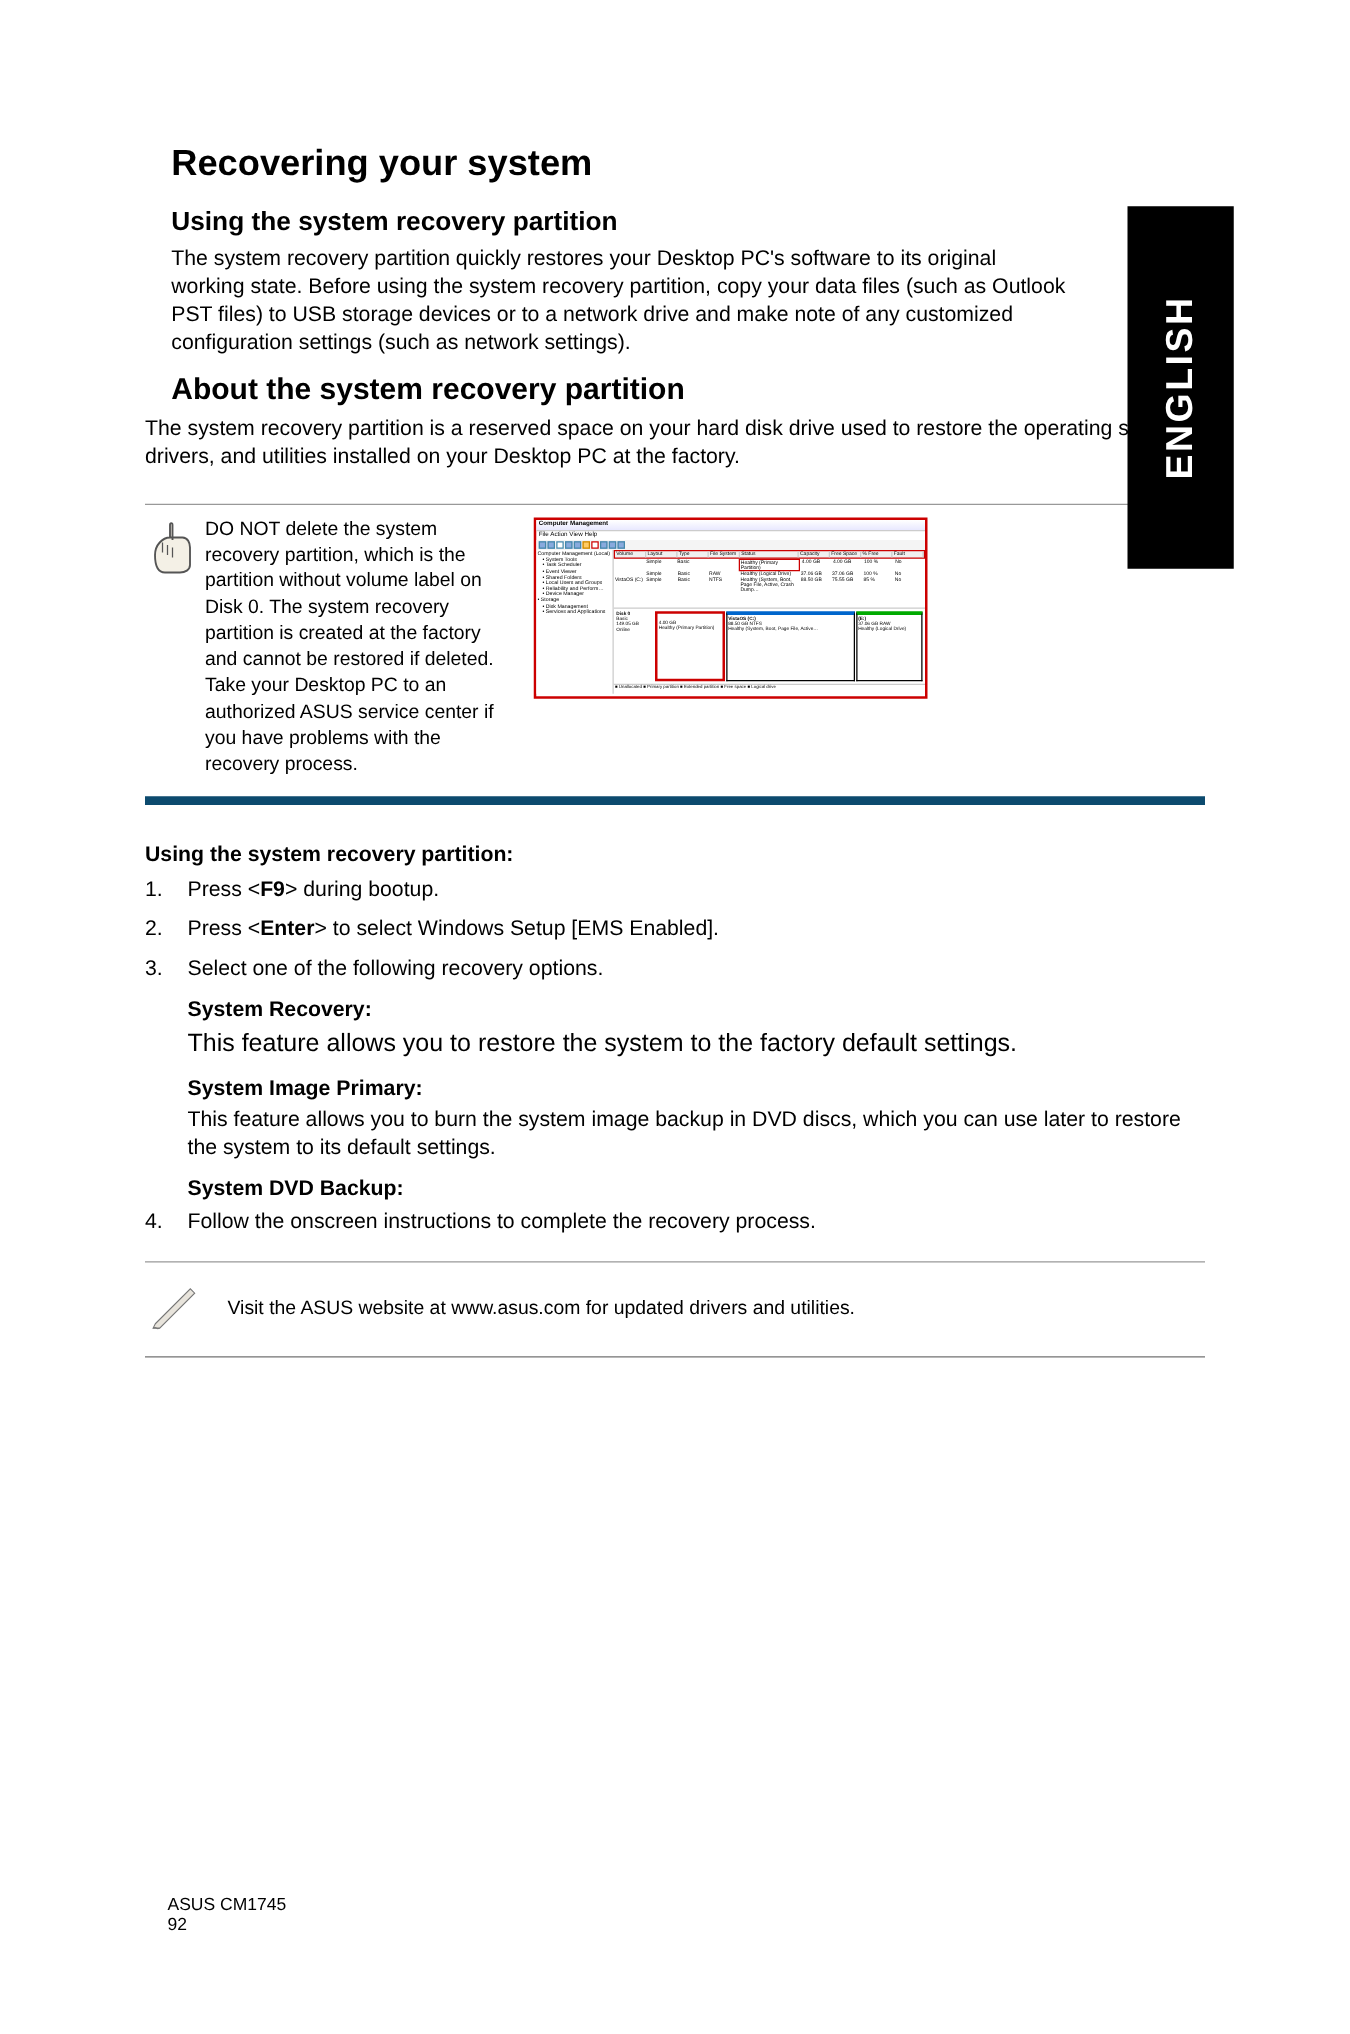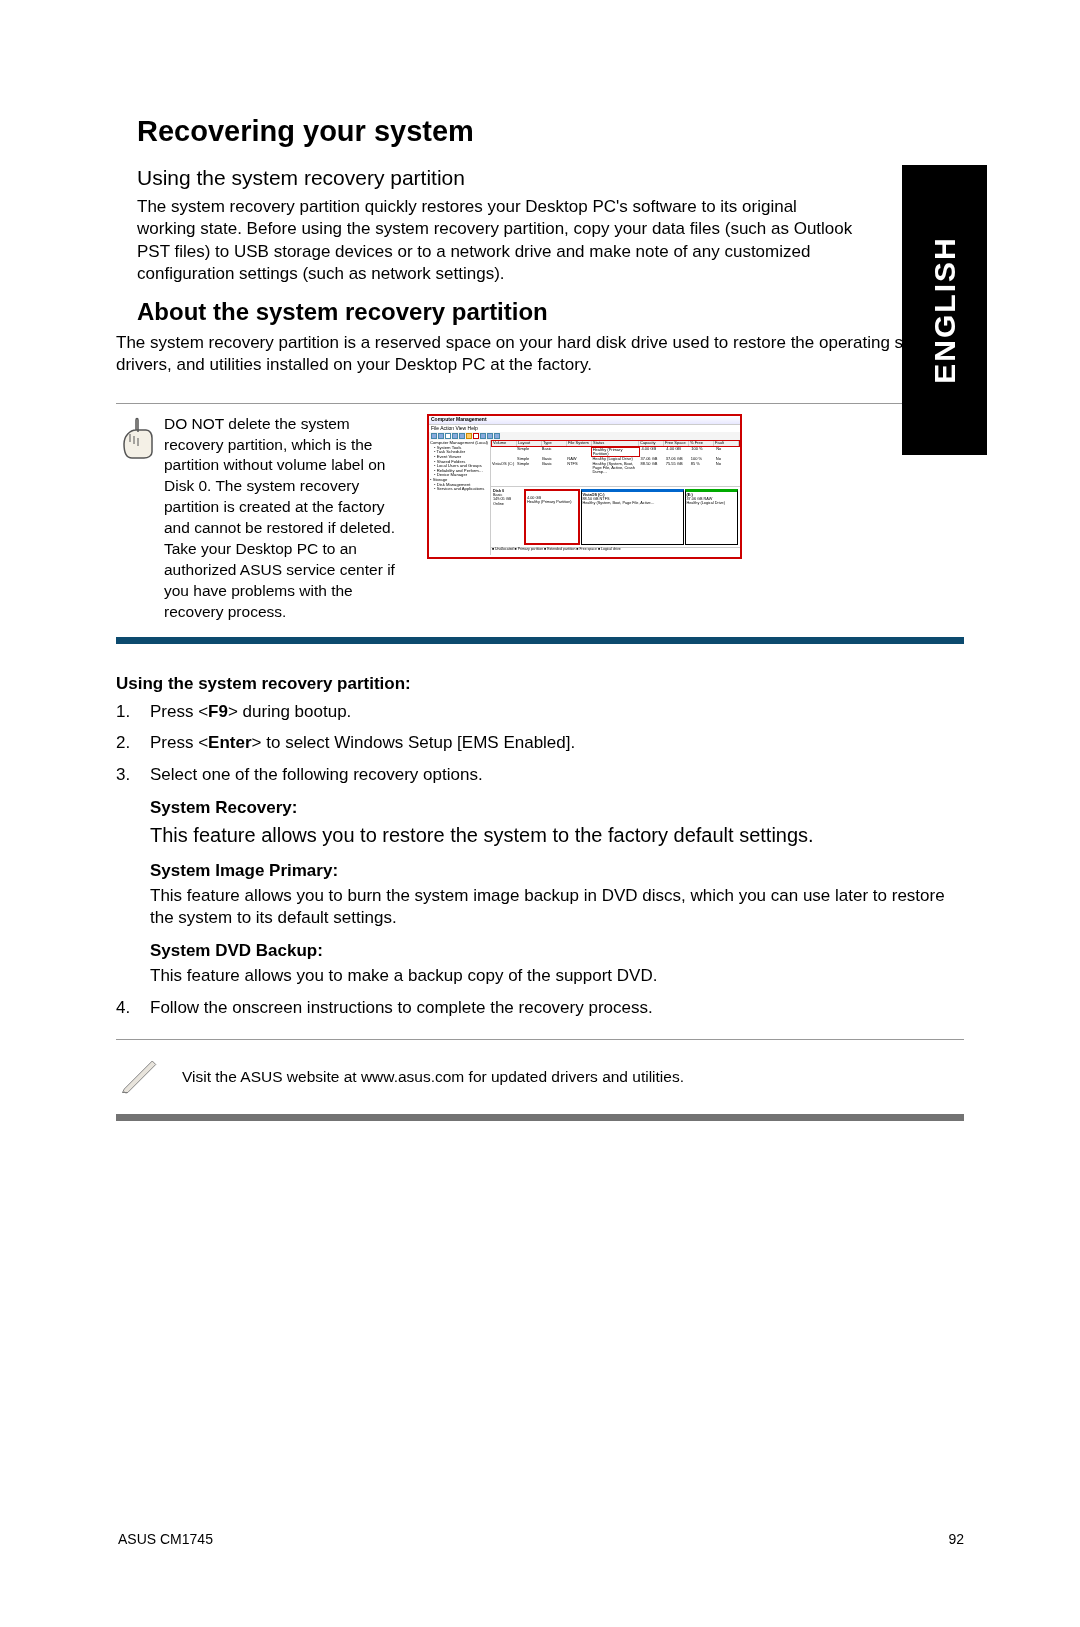--- a/index.html
+++ b/index.html
@@ -27,21 +27,21 @@
     justify-content: center;
   }
   .side-tab span {
     transform: rotate(-90deg);
     font-size: 30px;
     font-weight: bold;
     letter-spacing: 2px;
     white-space: nowrap;
   }
   h1 { font-size: 29px; font-weight: bold; margin-bottom: 18px; }
-  h2 { font-size: 21px; font-weight: normal; margin-bottom: 6px; }
+  h2 { font-size: 21px; font-weight: bold; margin-bottom: 6px; }
   h3 { font-size: 24px; font-weight: bold; margin-bottom: 6px; margin-top: 12px; }
   h4 { font-size: 17px; font-weight: bold; margin-bottom: 6px; margin-top: 14px; }
   p  { font-size: 17px; line-height: 1.32; margin-bottom: 8px; }
   .content-wrap { width: 720px; margin-left: 21px; }
   .note-block {
     border-top: 1px solid #999;
     border-bottom: 7px solid #0c4a6e;
     margin-top: 26px;
     padding: 10px 0 14px 0;
     display: flex;
@@ -85,32 +85,32 @@
 
   .steps { margin-top: 30px; width: 848px; }
   .step-row { display:flex; margin-bottom: 8px; font-size: 17px; line-height:1.38; }
   .step-num { width: 34px; flex:0 0 34px; }
   .step-body { flex:1; }
   .step-body b { font-weight:bold; }
   .sub-h { font-size:17px; font-weight:bold; margin-top:12px; margin-bottom:4px; }
 
   .note2 {
     border-top:1px solid #999;
-    border-bottom:7px solid #737373;
+    border-bottom:1px solid #737373;
     margin-top: 20px;
     padding: 14px 0 14px 0;
     display:flex;
     gap:18px;
     align-items:center;
     width:848px;
   }
   .note2 .txt{ font-size:15.5px; }
   .pencil { width:48px; flex:0 0 48px; }
 
-  .footer { position:absolute; bottom: 80px; left:118px; right:116px; display:flex; justify-content:space-between; font-size:14px; }
+  .footer { position:absolute; bottom: 80px; left:134px; right:116px; display:flex; justify-content:space-between; font-size:14px;flex-direction:column; }
 </style>
 </head>
 <body>
 
 <div class="side-tab">
   <span>ENGLISH</span>
 </div>
 
 <div class="page">
   <div class="content-wrap">
@@ -238,21 +238,20 @@
           <div class="step-num">3.</div>
           <div class="step-body">Select one of the following recovery options.</div>
         </div>
       </div>
     <div id="options-list" style="margin-left:34px;">
         <div class="sub-h">System Recovery:</div>
         <p style="font-size: 20px;">This feature allows you to restore the system to the factory default settings.</p>
         <div class="sub-h">System Image Primary:</div>
         <p style="font-size: 17px;">This feature allows you to burn the system image backup in DVD discs, which you can use later to restore the system to its default settings.</p>
         <div class="sub-h">System DVD Backup:</div>
-        <p style="font-size: 17px;">This feature allows you to make a backup copy of the support DVD.</p>
       </div>
     <div class="step-row">
       <div class="step-num">4.</div>
       <div class="step-body">Follow the onscreen instructions to complete the recovery process.</div>
     </div>
   </div>
 
   <div class="note2">
     <div class="pencil">
       <svg viewBox="0 0 48 48" width="48" height="42">

